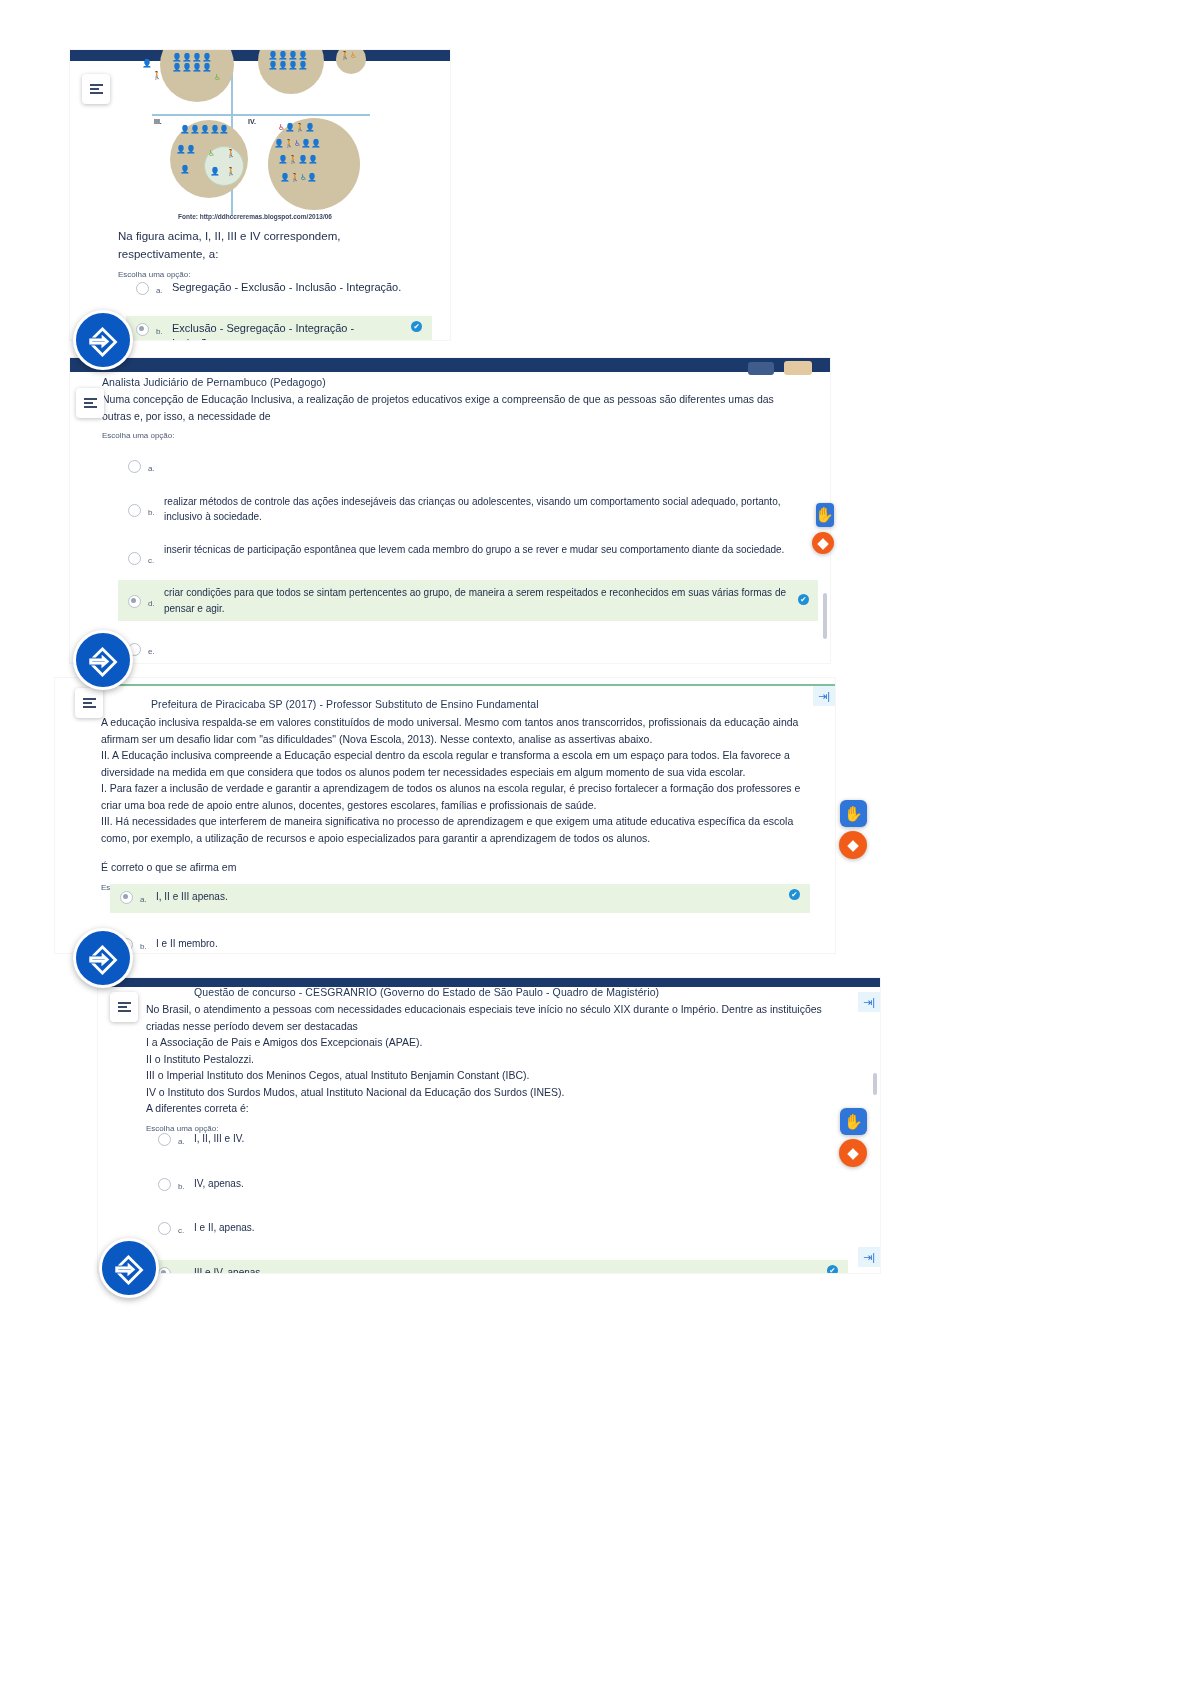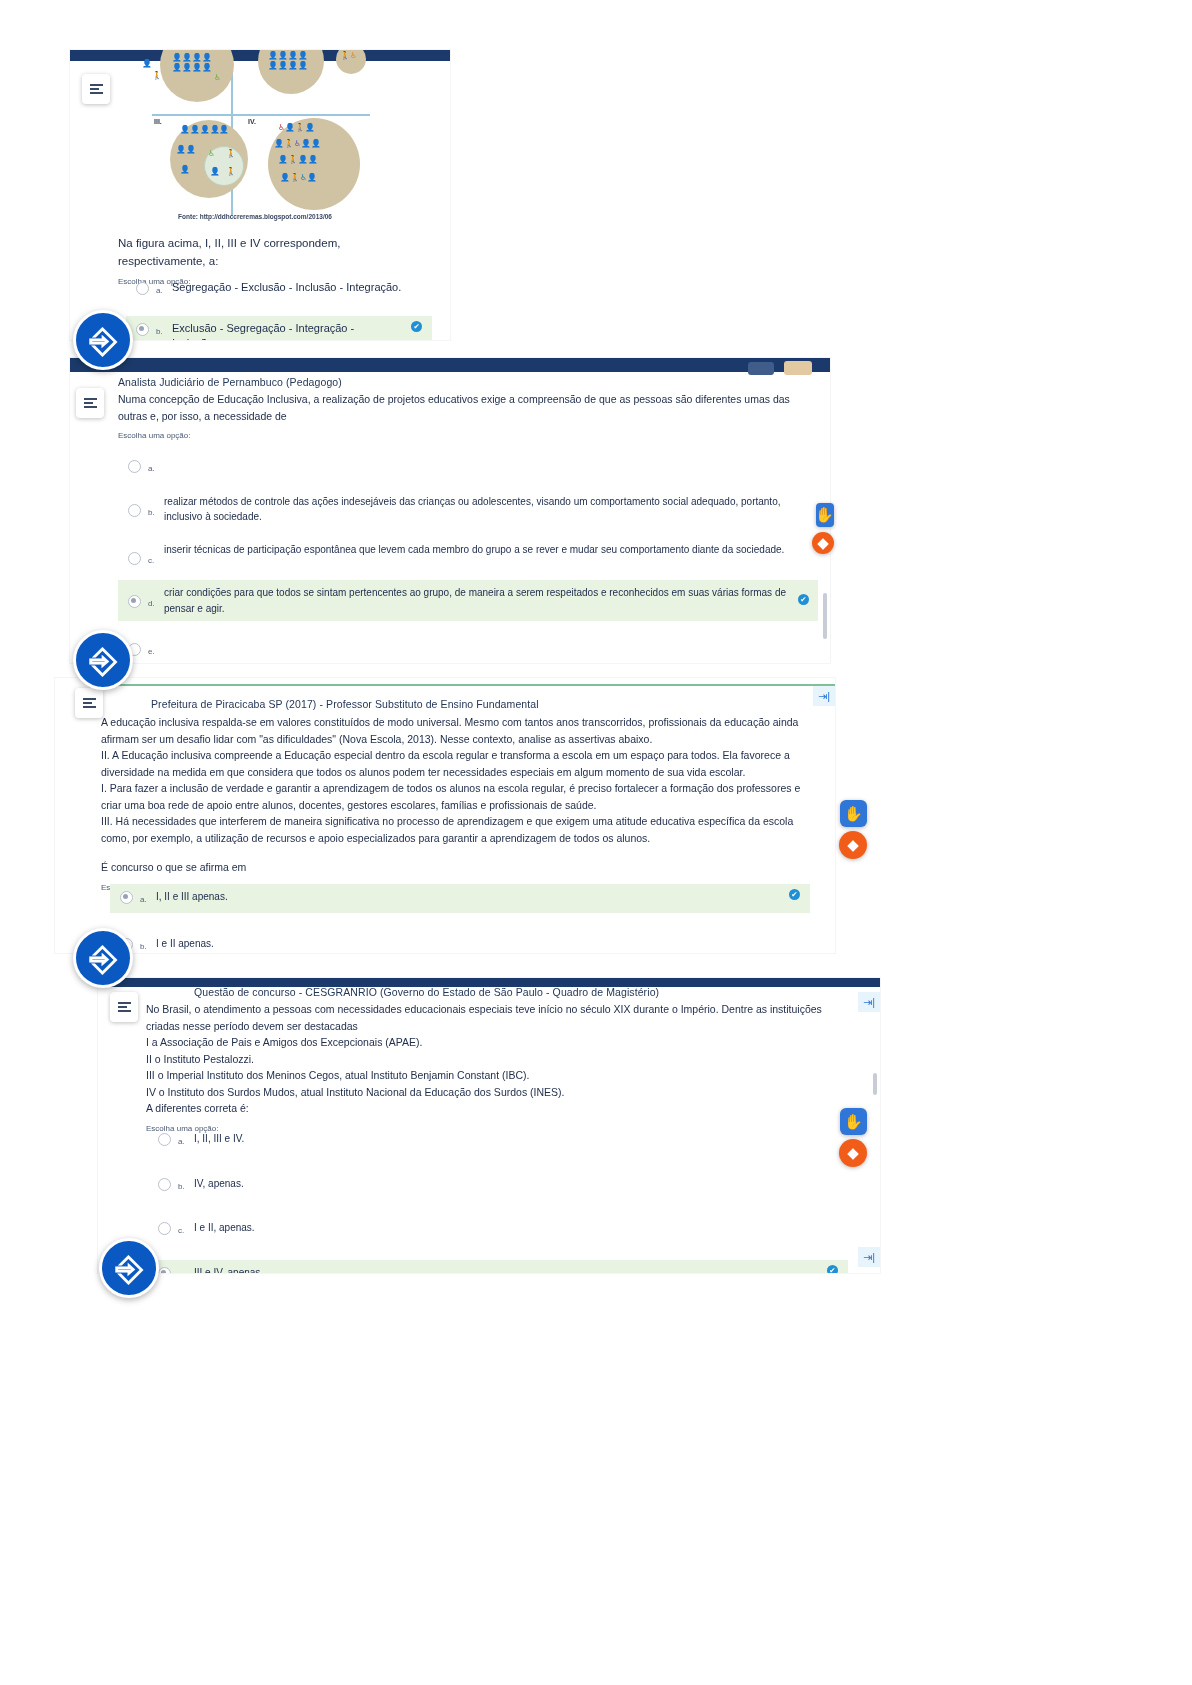--- a/index.html
+++ b/index.html
@@ -131,21 +131,21 @@
     <div class="lbl" style="left:118px;top:60px;">IV.</div>
     <div class="blob" style="left:138px;top:60px;width:92px;height:92px;"></div>
     <div class="ppl" style="left:148px;top:66px;color:#b03a3a;">♿👤🚶👤</div>
     <div class="ppl" style="left:144px;top:82px;color:#5a57c0;">👤🚶♿👤👤</div>
     <div class="ppl" style="left:148px;top:98px;color:#d98b2b;">👤🚶👤👤</div>
     <div class="ppl" style="left:150px;top:116px;color:#1f7fa8;">👤🚶♿👤</div>
   </div>
 
   <div class="fonte">Fonte: http://ddhccreremas.blogspot.com/2013/06</div>
 
-  <div style="position:absolute;left:48px;top:184px;width:312px;">
+  <div style="position:absolute;left:48px;top:177px;width:312px;">
     <div class="qtext big">Na figura acima, I, II, III e IV correspondem, respectivamente, a:</div>
     <div class="choose">Escolha uma opção:</div>
   </div>
 
   <div style="position:absolute;left:56px;top:225px;width:306px;">
     <div class="opt">
       <span class="radio"></span>
       <span class="optletter">a.</span>
       <span class="opttext" style="font-size:11px;">Segregação - Exclusão - Inclusão - Integração.</span>
     </div>
@@ -170,21 +170,21 @@
   <span class="glyph">⎆</span>
 </div>
 
 <div class="panel" id="p2">
   <div class="topbar tall"></div>
   <div class="tiny-toolbar">
     <span class="tsq"></span>
     <span class="tpill"></span>
   </div>
 
-  <div style="position:absolute;left:48px;top:18px;width:700px;">
+  <div style="position:absolute;left:32px;top:18px;width:700px;">
     <div class="qsource">Analista Judiciário de Pernambuco (Pedagogo)</div>
     <div class="qtext" style="margin-top:3px;">Numa concepção de Educação Inclusiva, a realização de projetos educativos exige a compreensão de que as pessoas são diferentes umas das outras e, por isso, a necessidade de</div>
     <div class="choose">Escolha uma opção:</div>
   </div>
 
   <div style="position:absolute;left:48px;top:95px;width:700px;">
     <div class="opt">
       <span class="radio"></span>
       <span class="optletter">a.</span>
     </div>
@@ -233,35 +233,35 @@
 
 <div class="panel" id="p3">
   <div class="thinline" style="left:40px;width:740px;top:6px;"></div>
 
   <div style="position:absolute;left:46px;top:20px;width:712px;">
     <div class="qsource" style="padding-left:50px;">Prefeitura de Piracicaba SP (2017) - Professor Substituto de Ensino Fundamental</div>
     <div class="qtext" style="margin-top:4px;">A educação inclusiva respalda-se em valores constituídos de modo universal. Mesmo com tantos anos transcorridos, profissionais da educação ainda afirmam ser um desafio lidar com "as dificuldades" (Nova Escola, 2013). Nesse contexto, analise as assertivas abaixo.</div>
     <div class="qtext">II. A Educação inclusiva compreende a Educação especial dentro da escola regular e transforma a escola em um espaço para todos. Ela favorece a diversidade na medida em que considera que todos os alunos podem ter necessidades especiais em algum momento de sua vida escolar.</div>
     <div class="qtext">I. Para fazer a inclusão de verdade e garantir a aprendizagem de todos os alunos na escola regular, é preciso fortalecer a formação dos professores e criar uma boa rede de apoio entre alunos, docentes, gestores escolares, famílias e profissionais de saúde.</div>
     <div class="qtext">III. Há necessidades que interferem de maneira significativa no processo de aprendizagem e que exigem uma atitude educativa específica da escola como, por exemplo, a utilização de recursos e apoio especializados para garantir a aprendizagem de todos os alunos.</div>
-    <div class="qtext" style="margin-top:13px;">É concurso o que se afirma em</div>
+    <div class="qtext" style="margin-top:13px;">É correto o que se afirma em</div>
     <div class="choose">Escolha uma opção:</div>
   </div>
 
   <div style="position:absolute;left:55px;top:206px;width:700px;">
     <div class="opt correct">
       <span class="radio sel"></span>
       <span class="optletter">a.</span>
       <span class="opttext">I, II e III apenas.</span>
       <span class="tick">✔</span>
     </div>
     <div class="opt" style="margin-top:18px;">
       <span class="radio"></span>
       <span class="optletter">b.</span>
-      <span class="opttext">I e II apenas.</span>
+      <span class="opttext">I e II membro.</span>
     </div>
   </div>
 
   <div class="drawer-btn" style="left:20px;top:10px;">
     <span class="bars">
           <i></i>
           <i></i>
           <i></i>
         </span>
   </div>

